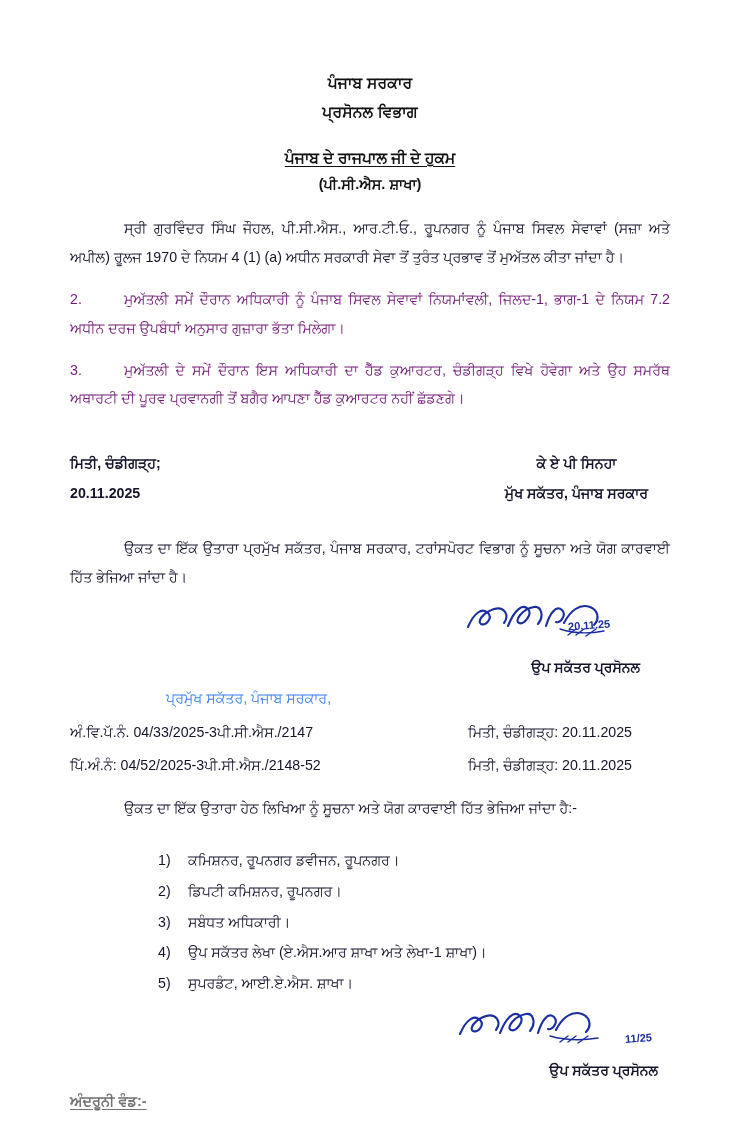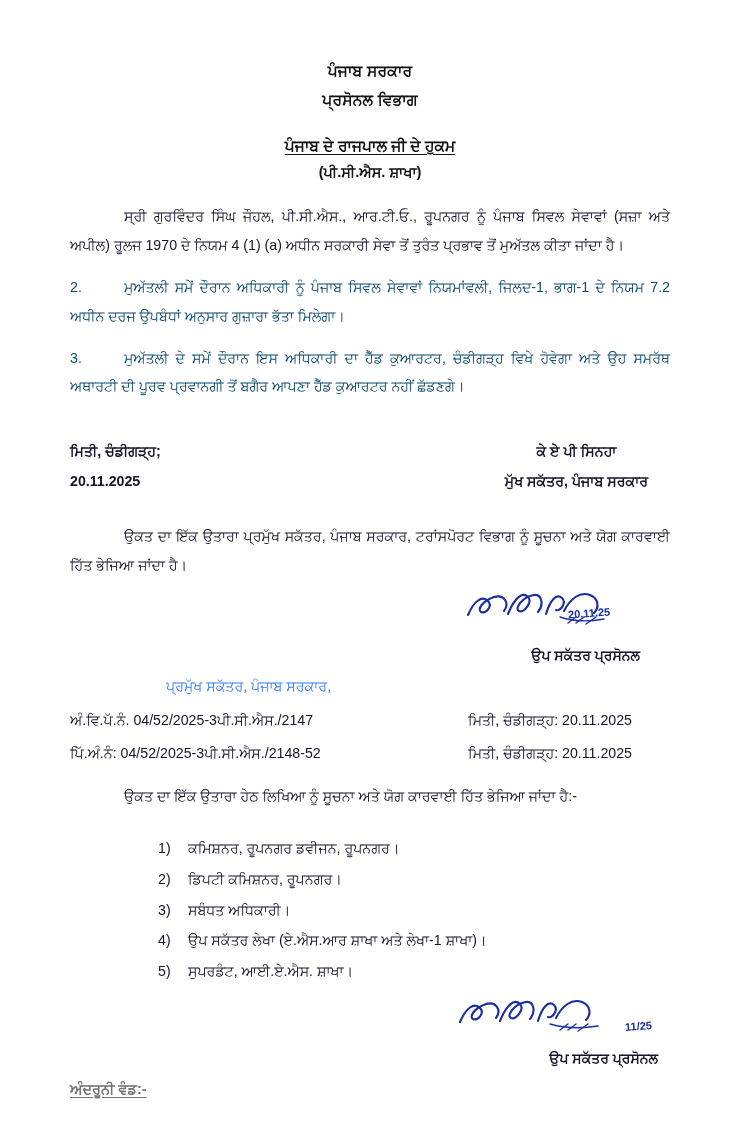--- a/index.html
+++ b/index.html
@@ -18,21 +18,21 @@
   .page {
     position: relative;
     width: 740px;
     height: 1143px;
     padding: 0;
     box-sizing: border-box;
   }
   .content {
     position: absolute;
     left: 70px;
-    top: 56px;
+    top: 68px;
     width: 600px;
   }
   .center { text-align: center; }
   .hdr-line {
     font-size: 15.5px;
     font-weight: bold;
     letter-spacing: 0.2px;
     line-height: 1.9;
   }
   .hdr-sub {
@@ -54,21 +54,21 @@
     text-align: justify;
     margin-top: 16px;
     color: #14142b;
   }
   .para.indent { text-indent: 54px; }
   .num-para {
     font-size: 14.2px;
     line-height: 2.0;
     text-align: justify;
     margin-top: 14px;
-    color: #0c4a6e;
+    color: #701a75;
     position: relative;
     padding-left: 0;
   }
   .num-para .num {
     display: inline-block;
     width: 54px;
   }
   .sig-row {
     margin-top: 36px;
     display: flex;
@@ -227,21 +227,21 @@
       </svg>
       <div style="position:absolute;right:60px;top:26px;font-size:11px;color:#1a2ea0;font-weight:bold;transform:rotate(-4deg);">20.11.25</div>
     </div>
     <div class="sign-caption">ਉਪ ਸਕੱਤਰ ਪ੍ਰਸੋਨਲ</div>
 
     <div class="addr">
       <div>ਪ੍ਰਮੁੱਖ ਸਕੱਤਰ, ਪੰਜਾਬ ਸਰਕਾਰ,</div>
     </div>
 
     <div class="ref-row">
-      <div>ਅੰ.ਵਿ.ਪੱ.ਨੰ. 04/52/2025-3ਪੀ.ਸੀ.ਐਸ./2147</div>
+      <div>ਅੰ.ਵਿ.ਪੱ.ਨੰ. 04/33/2025-3ਪੀ.ਸੀ.ਐਸ./2147</div>
       <div class="right">ਮਿਤੀ, ਚੰਡੀਗੜ੍ਹ: 20.11.2025</div>
     </div>
     <div class="ref-row">
       <div>ਪਿੱ.ਅੰ.ਨੰ: 04/52/2025-3ਪੀ.ਸੀ.ਐਸ./2148-52</div>
       <div class="right">ਮਿਤੀ, ਚੰਡੀਗੜ੍ਹ: 20.11.2025</div>
     </div>
 
     <div class="para2" style="margin-top:14px;">
       <span style="display:inline-block;width:54px;"></span><span>ਉਕਤ ਦਾ ਇੱਕ ਉਤਾਰਾ ਹੇਠ ਲਿਖਿਆ ਨੂੰ ਸੂਚਨਾ ਅਤੇ ਯੋਗ ਕਾਰਵਾਈ ਹਿੱਤ ਭੇਜਿਆ ਜਾਂਦਾ ਹੈ:-</span>
     </div>

